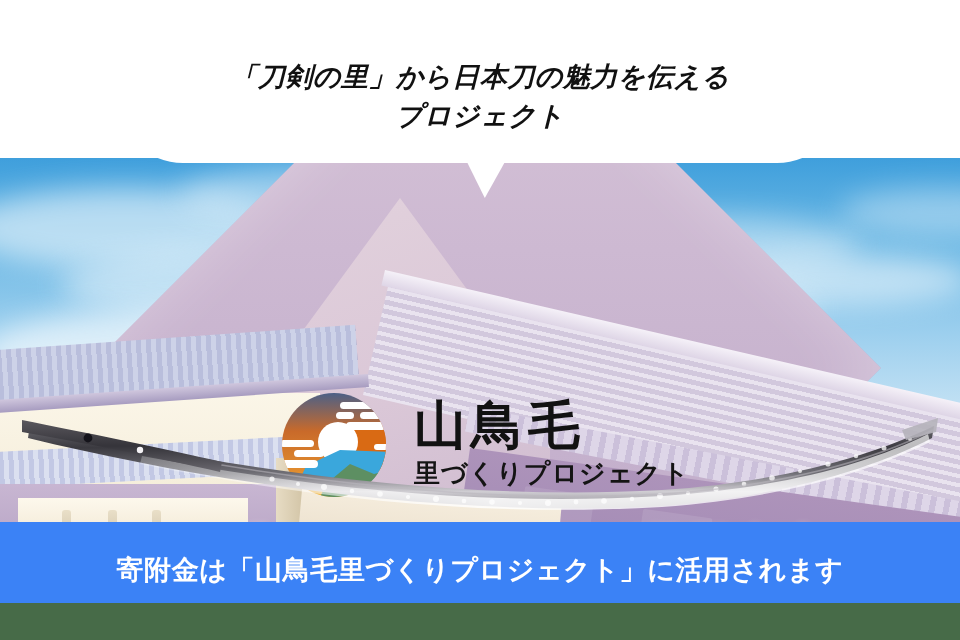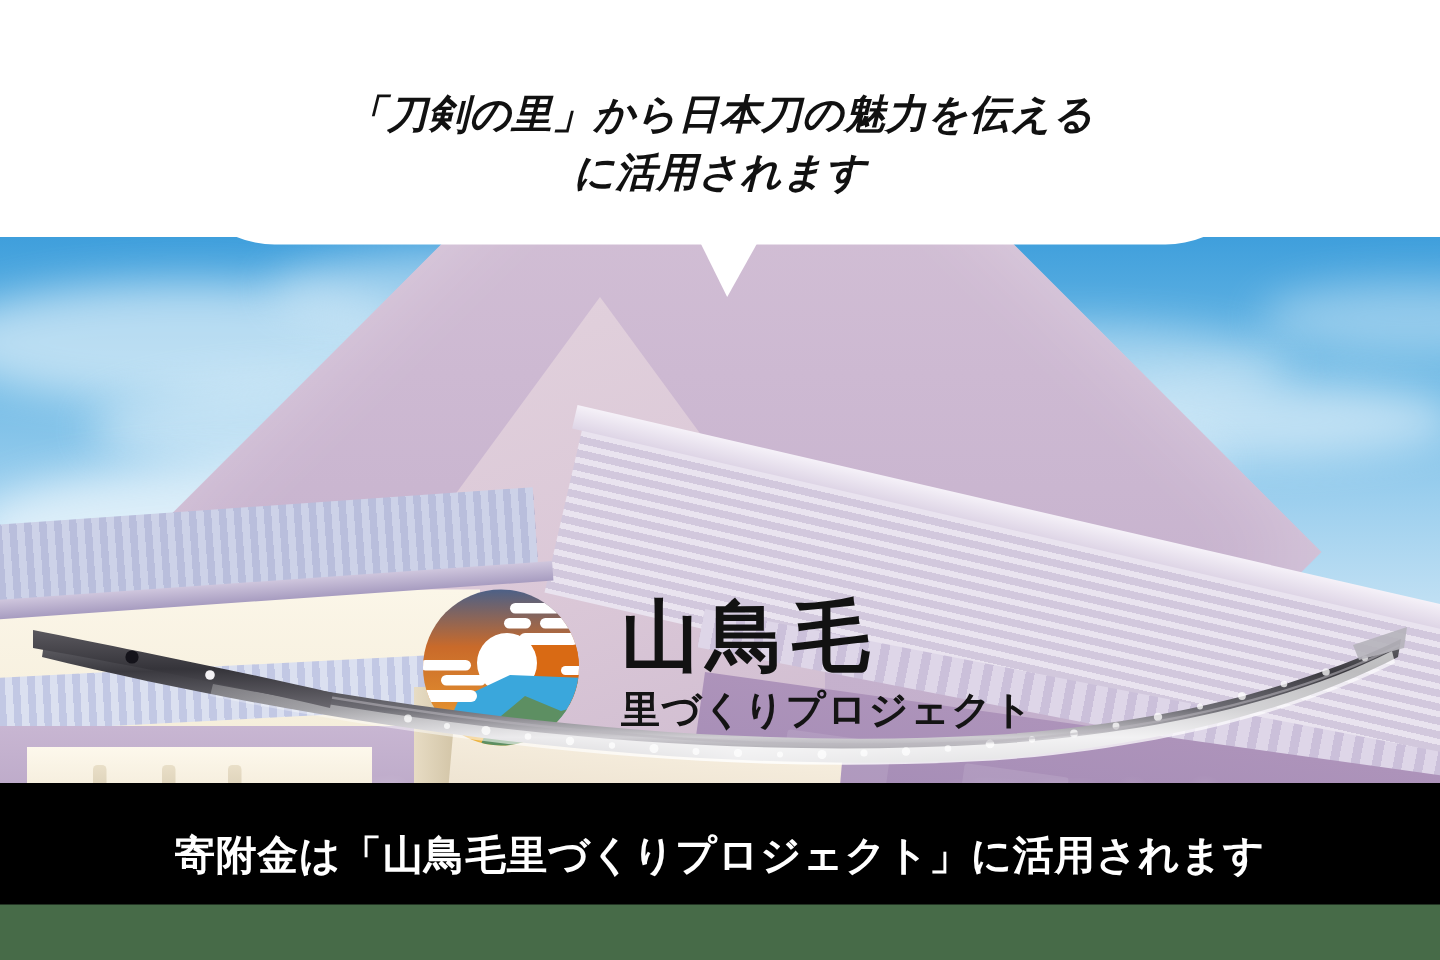--- a/index.html
+++ b/index.html
@@ -168,21 +168,21 @@
   #bubble-tail{
     position:absolute;left:466px;top:160px;width:40px;height:38px;
     background:#ffffff;
     clip-path:polygon(0% 0%,100% 0%,47% 100%);
     z-index:6;
   }
 
   
   #gold-band{
     position:absolute;left:0;top:522px;width:960px;height:96px;
-    background:#000000;
+    background:#3b82f6;
     display:flex;align-items:center;justify-content:center;
   }
   #gold-text{
     color:#ffffff;font-size:27px;font-weight:700;letter-spacing:.6px;
     font-family:"DejaVu Sans",sans-serif;white-space:nowrap;
   }
   #green-band{
     position:absolute;left:0;top:603px;width:960px;height:37px;
     background:#476b48;
   }
@@ -334,21 +334,21 @@
     </div>
 
     <div id="headline">
       <span>山鳥毛が未来を照らす瀬戸内市</span>
     </div>
   </div>
 
   <div id="bubble">
     <div id="bubble-text">
       <div>「刀剣の里」から日本刀の魅力を伝える</div>
-      <div>に活用されます</div>
+      <div>プロジェクト</div>
     </div>
   </div>
   <div id="bubble-tail"></div>
 
   <div id="gold-band">
     <div id="gold-text">寄附金は「山鳥毛里づくりプロジェクト」に活用されます</div>
   </div>
 
   <div id="green-band"></div>
 

